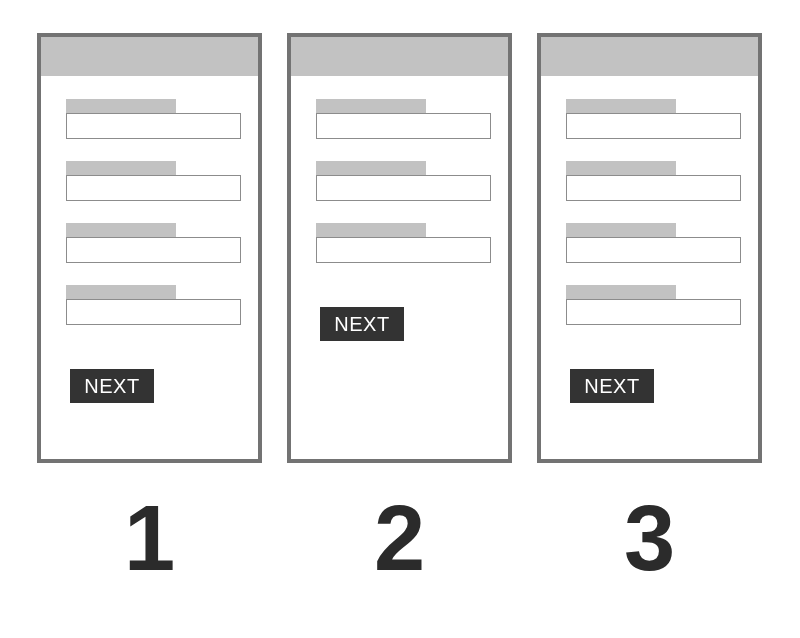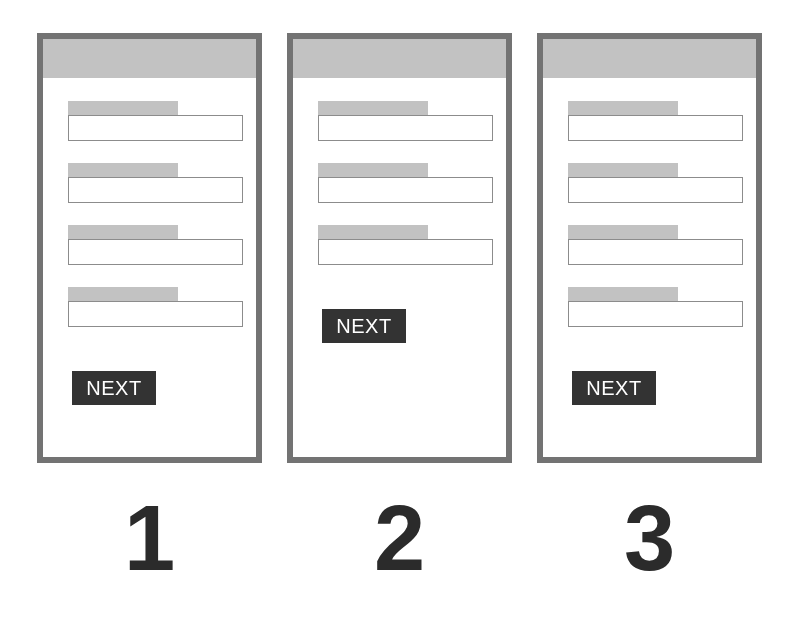--- a/index.html
+++ b/index.html
@@ -22,21 +22,21 @@
     height: 638px;
   }
 
   
   .panel {
     position: absolute;
     top: 33px;
     width: 225px;
     height: 430px;
     background: #ffffff;
-    border: 6px solid #737373;
+    border: 4px solid #737373;
     box-sizing: border-box;
   }
   .panel.p1 { left: 37px; }
   .panel.p2 { left: 287px; }
   .panel.p3 { left: 537px; }
 
   .panel-header {
     position: absolute;
     left: 0;
     top: 0;

